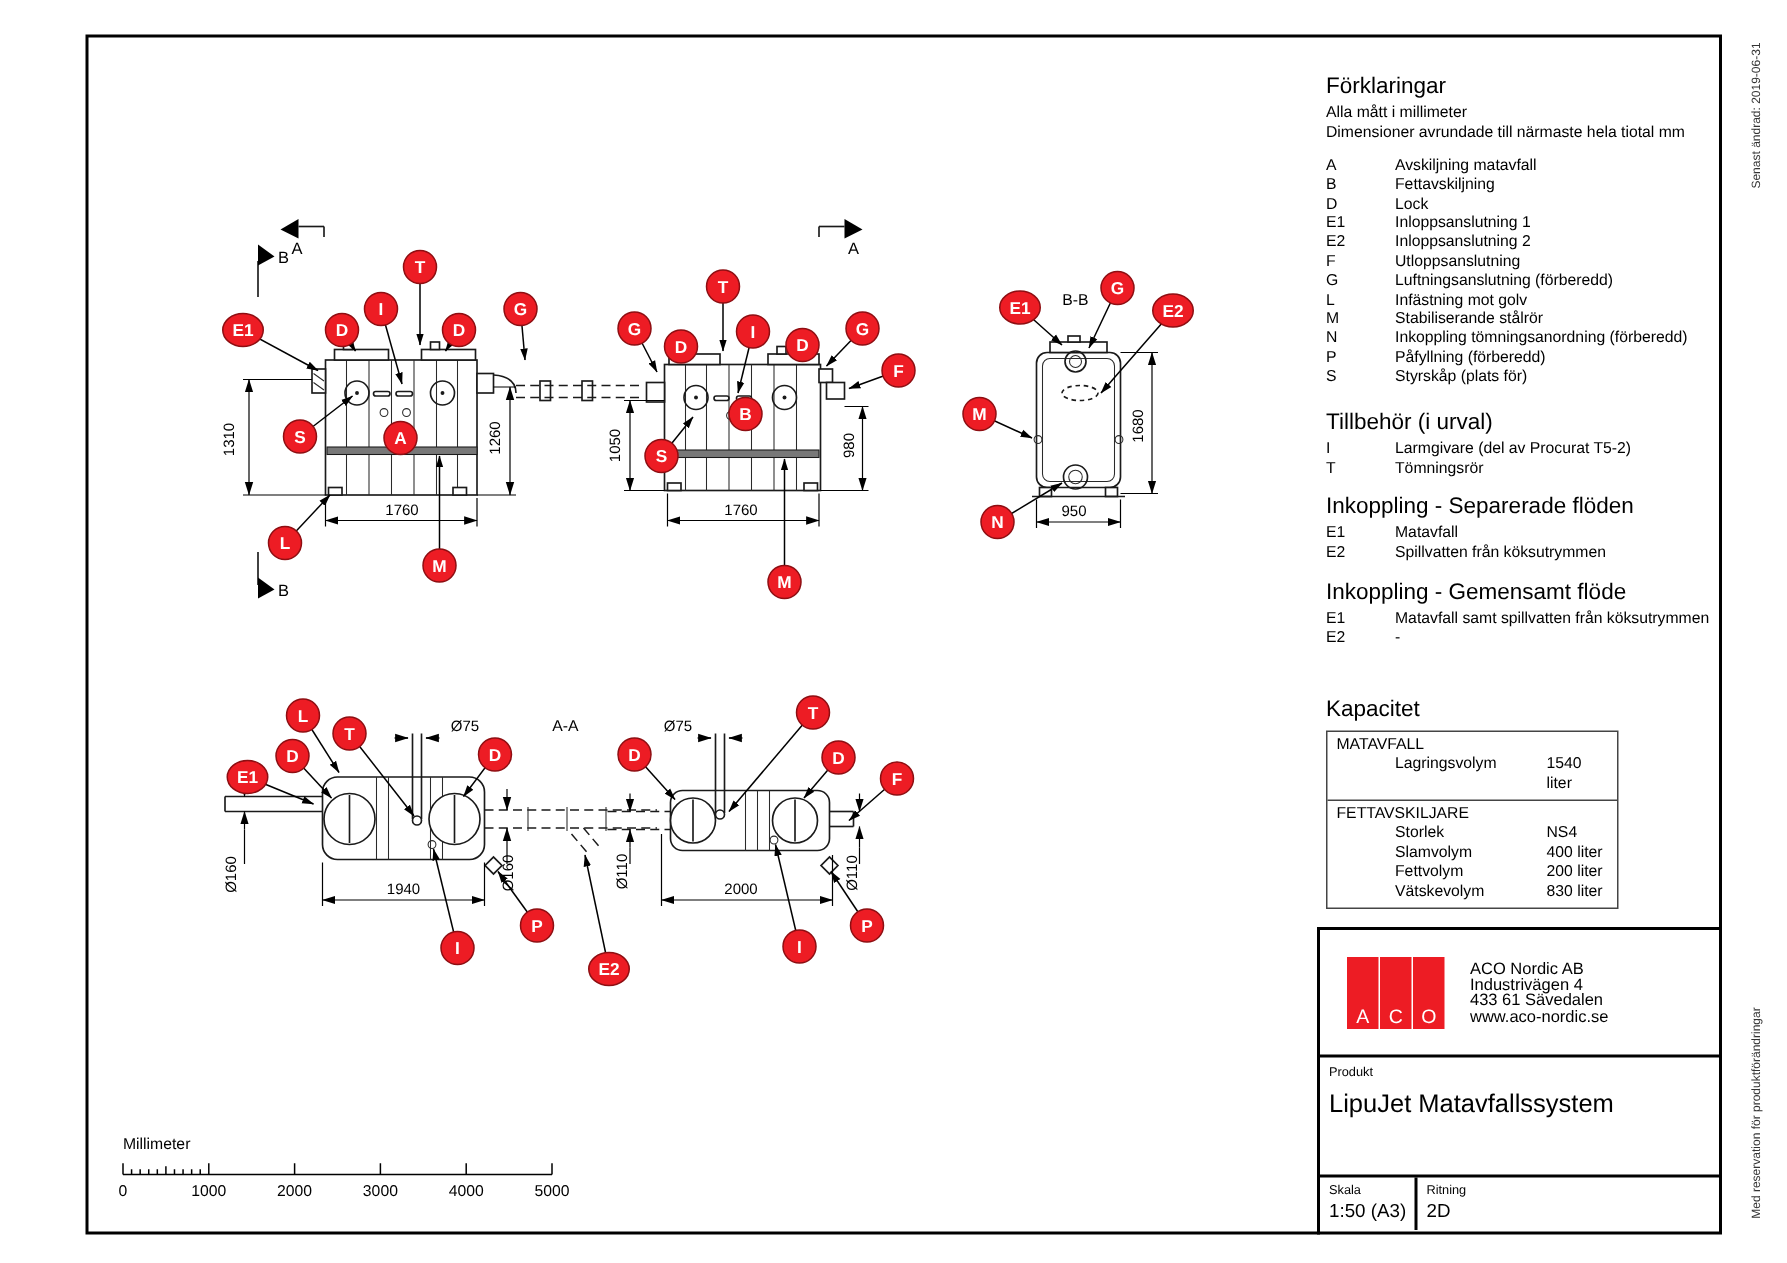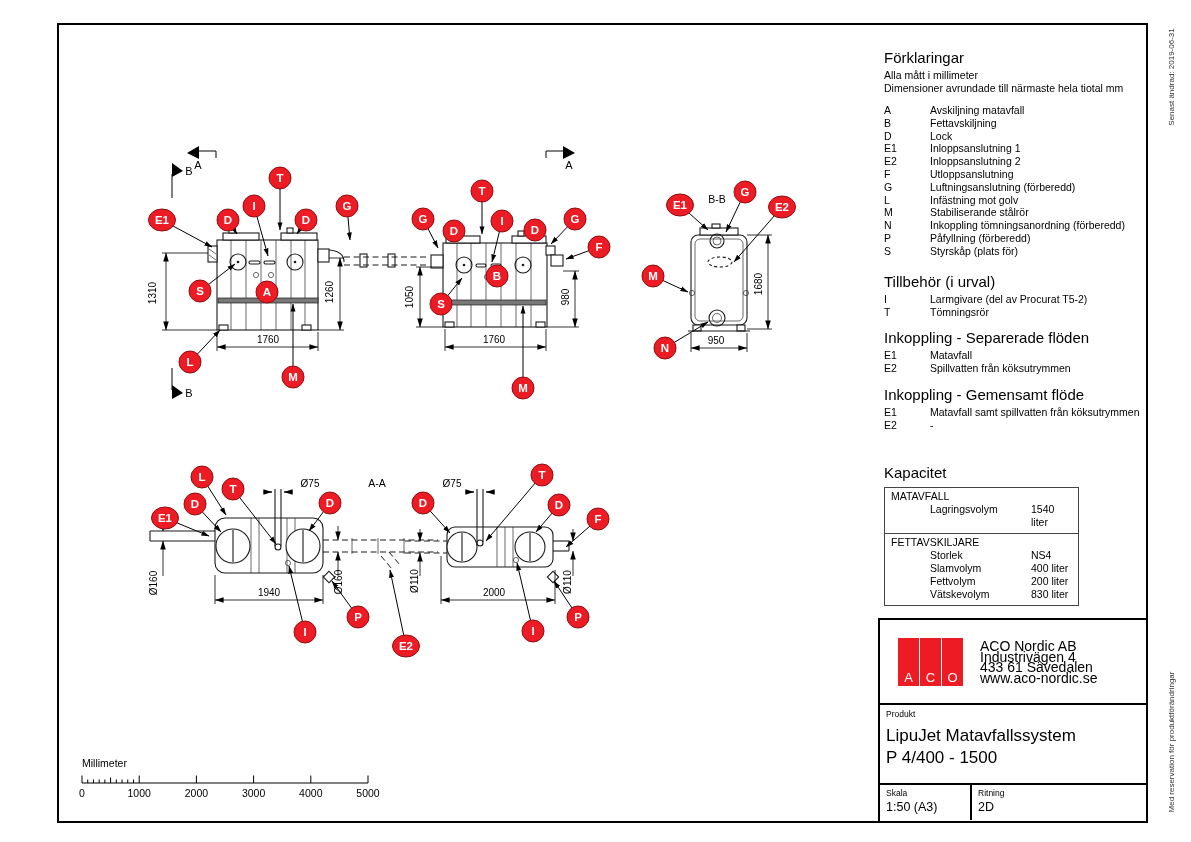--- a/index.html
+++ b/index.html
@@ -25,27 +25,27 @@
   .caprow{display:flex;font-size:10.5px;line-height:13px;}
   .capl{width:101px;flex:0 0 101px;margin-left:39px;}
 
   
   #titleblock{position:absolute;left:878px;top:618px;width:269px;height:205px;
               border-left:2px solid #000;border-top:2px solid #000;box-sizing:border-box;}
   .tb-logo{position:relative;height:85px;border-bottom:2px solid #000;box-sizing:border-box;}
   .logobox{position:absolute;top:18px;width:21px;height:48px;background:#ed1c24;
            display:flex;align-items:flex-end;justify-content:center;}
   .logolet{color:#fff;font-size:13px;line-height:17px;}
-  .tb-addr{position:absolute;left:100px;top:21px;font-size:14px;line-height:10.5px;}
+  .tb-addr{position:absolute;left:100px;top:21px;font-size:11px;line-height:10.5px;}
   .tb-prod{position:relative;height:80px;border-bottom:2px solid #000;box-sizing:border-box;padding:4px 0 0 6px;}
   .lbl-sm{font-size:8.5px;line-height:10px;}
   .prodname{font-size:17px;line-height:21.5px;margin-top:6px;}
   .tb-bottom{display:flex;height:35px;}
   .tb-cell{padding:3px 0 0 6px;box-sizing:border-box;}
-  .tb-cell.c1{width:92px;border-right:2px solid #000;}
+  .tb-cell.c1{width:65px;border-right:2px solid #000;}
   .valtxt{font-size:12.5px;margin-top:2px;}
 
   
   .rotnote{position:absolute;font-size:8px;white-space:nowrap;color:#333;
            transform:translate(-50%,-50%) rotate(-90deg);}
 
   #mm-label{position:absolute;left:82px;top:757px;font-size:10.5px;}
 
   
   .ln{stroke:#1a1a1a;stroke-width:1.1;fill:none;}
@@ -669,21 +669,20 @@
         <div>ACO Nordic AB</div>
         <div>Industrivägen 4</div>
         <div>433 61  Sävedalen</div>
         <div>www.aco-nordic.se</div>
       </div>
     </div>
     <div class="tb-prod">
       <div class="lbl-sm">Produkt</div>
       <div class="prodname">
         <div>LipuJet Matavfallssystem</div>
-        <div>P 4/400 - 1500</div>
       </div>
     </div>
     <div class="tb-bottom">
       <div class="tb-cell c1">
         <div class="lbl-sm">Skala</div>
         <div class="valtxt">1:50 (A3)</div>
       </div>
       <div class="tb-cell">
         <div class="lbl-sm">Ritning</div>
         <div class="valtxt">2D</div>

